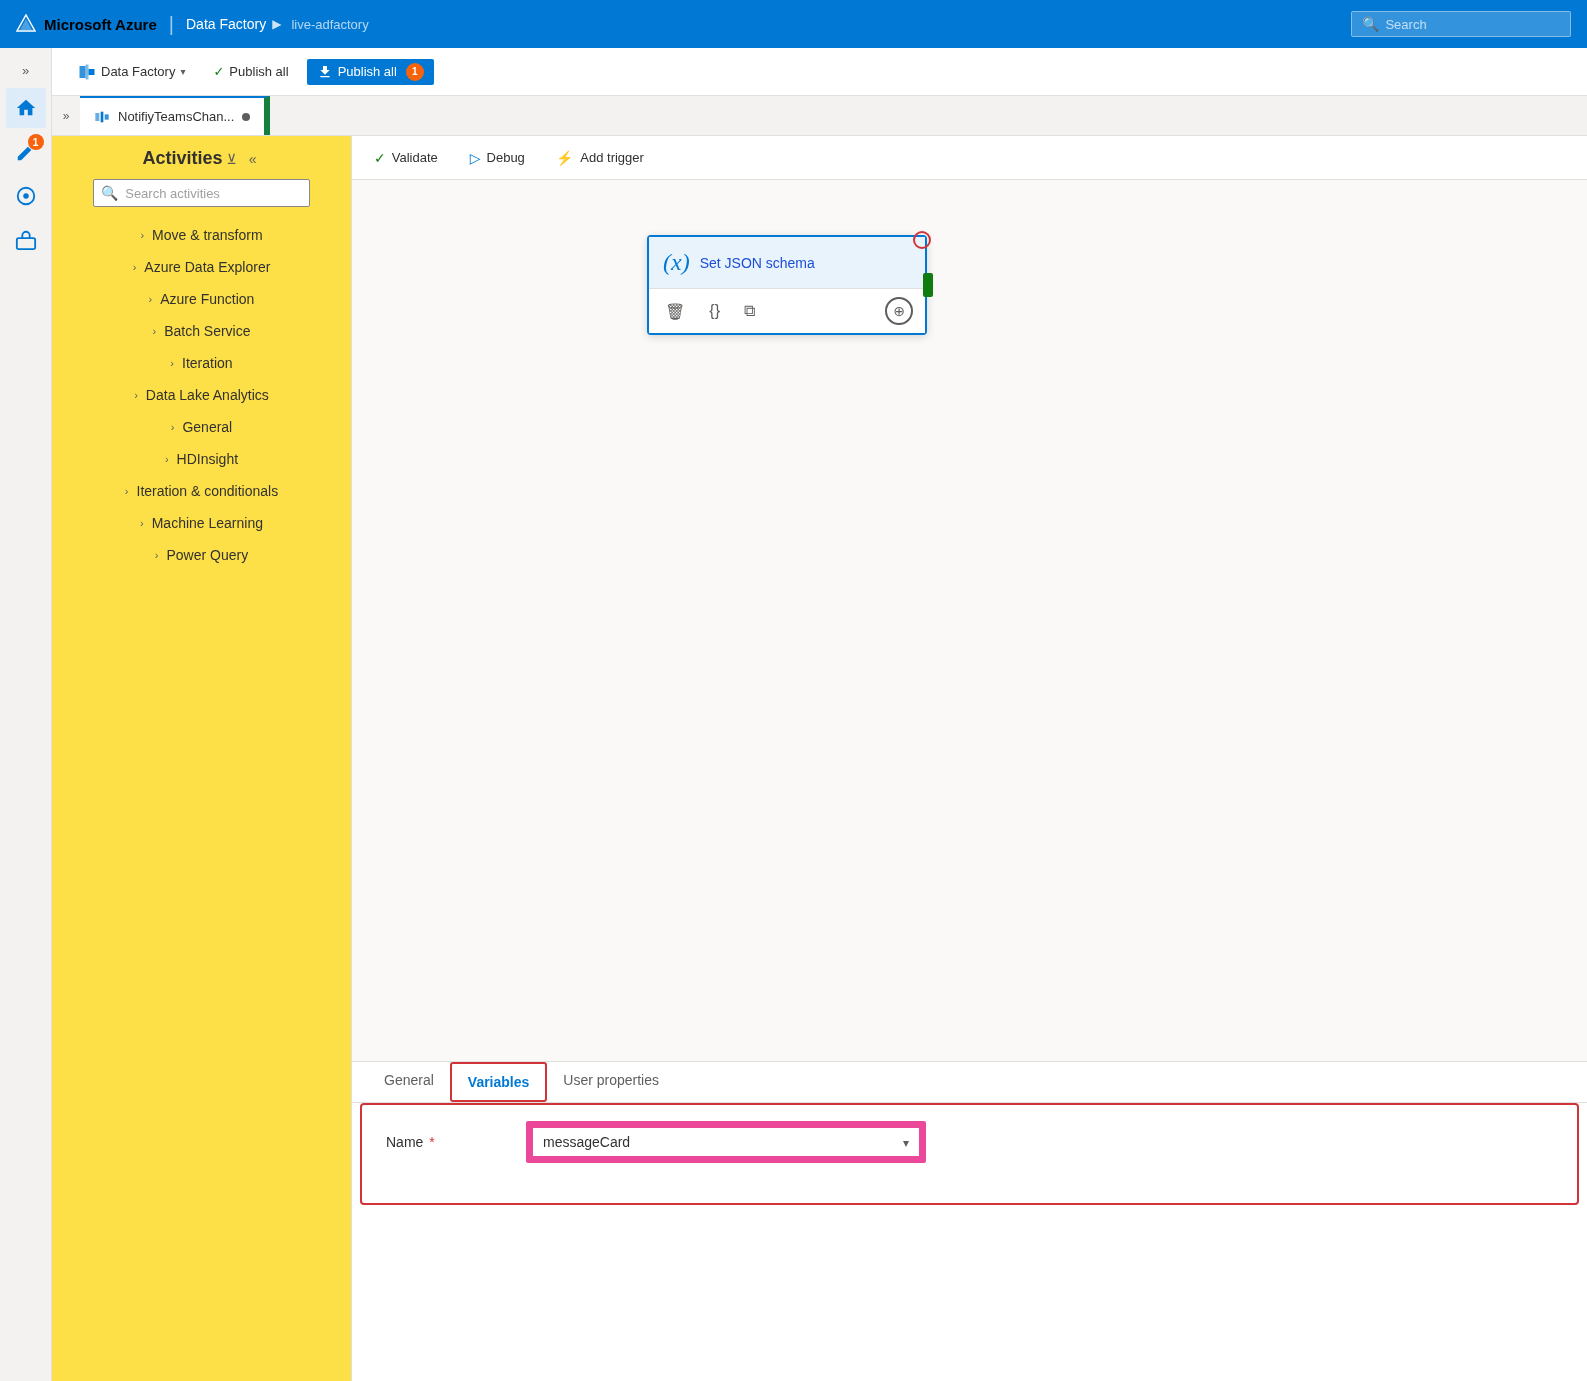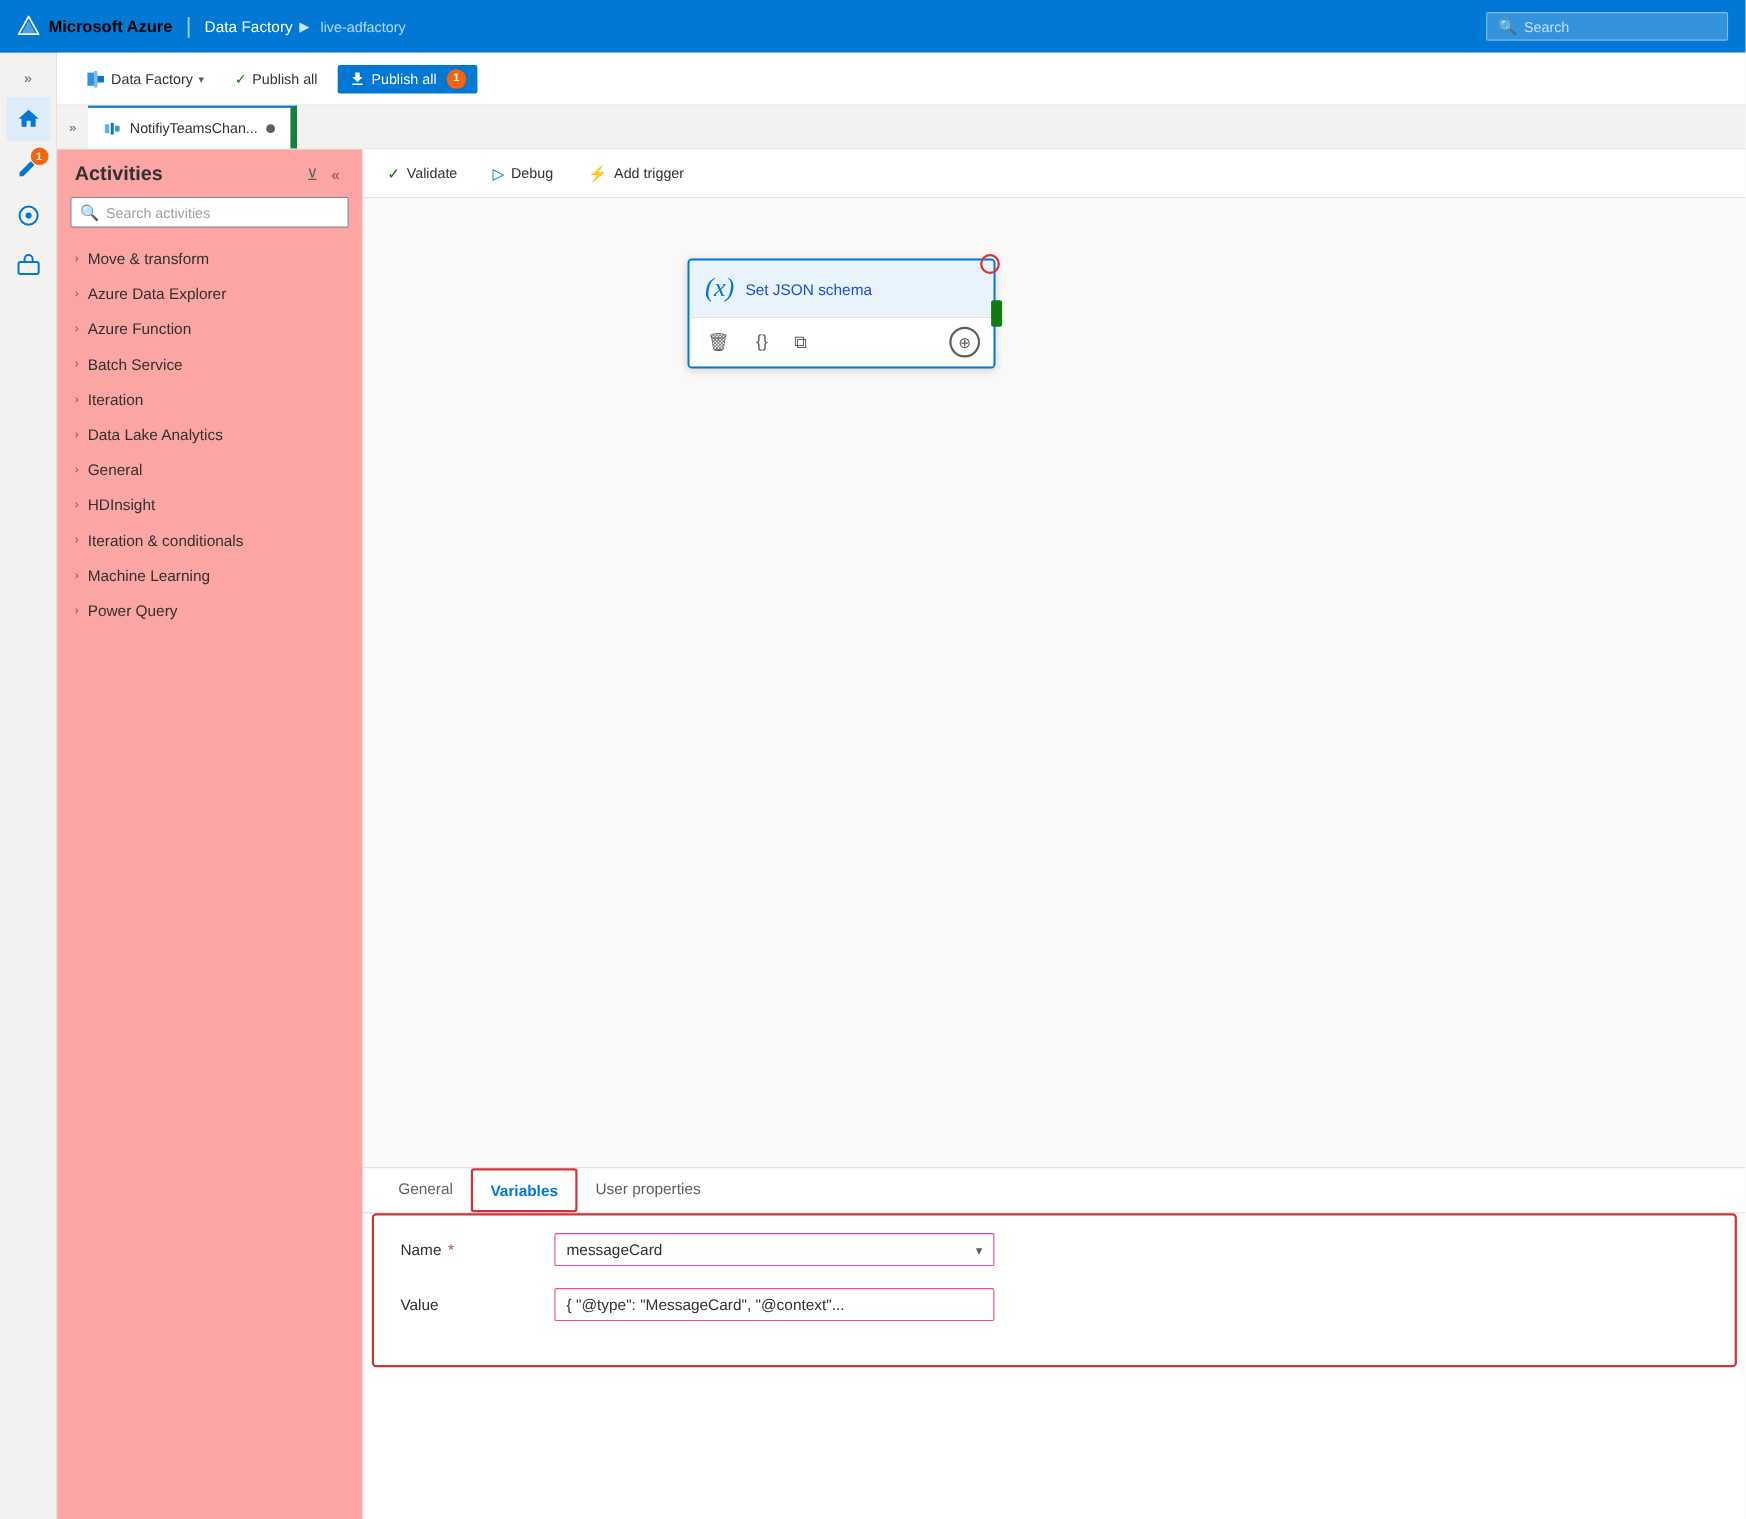--- a/index.html
+++ b/index.html
@@ -197,26 +197,27 @@
     }
 
     
     .content-area {
       display: flex;
       flex: 1;
     }
 
     
     .activities-panel {
-      width: 278px;
-      background: #fca5a5;
+      width: 300px;
+      background: #fde047;
       border-right: 1px solid #e1dfdd;
       display: flex;
       flex-direction: column;
       padding: 12px 0;
+      align-items: center;
     }
     .activities-header {
       display: flex;
       align-items: center;
       justify-content: space-between;
       padding: 0 16px 10px;
     }
     .activities-title {
       font-size: 18px;
       font-weight: 600;
@@ -427,21 +428,21 @@
       width: 120px;
       flex-shrink: 0;
     }
     .form-label .required {
       color: #d13438;
       margin-left: 2px;
     }
     .form-control-wrapper {
       flex: 1;
       max-width: 400px;
-      border: 1px solid #ec4899;
+      border: 7px solid #ec4899;
       border-radius: 2px;
       display: flex;
       align-items: flex-end;
       padding: 6px 10px;
       background: #fff;
     }
     .form-control-wrapper input {
       border: none;
       outline: none;
       font-size: 14px;
@@ -693,28 +694,20 @@
             <div class="form-row">
               <span class="form-label">
                 <span>Name</span>
                 <span class="required">*</span>
               </span>
               <div class="form-control-wrapper">
                 <input type="text" value="messageCard" style="">
                 <span class="dropdown-chevron">▾</span>
               </div>
             </div>
-            <div class="form-row">
-              <span class="form-label">
-                <span>Value</span>
-              </span>
-              <div class="form-control-wrapper">
-                <input type="text" value="{ &quot;@type&quot;: &quot;MessageCard&quot;, &quot;@context&quot;..." style="">
-              </div>
-            </div>
           </div>
         </div>
 
       </div>
 
     </div>
   </div>
 </div>
 
 </body></html>

